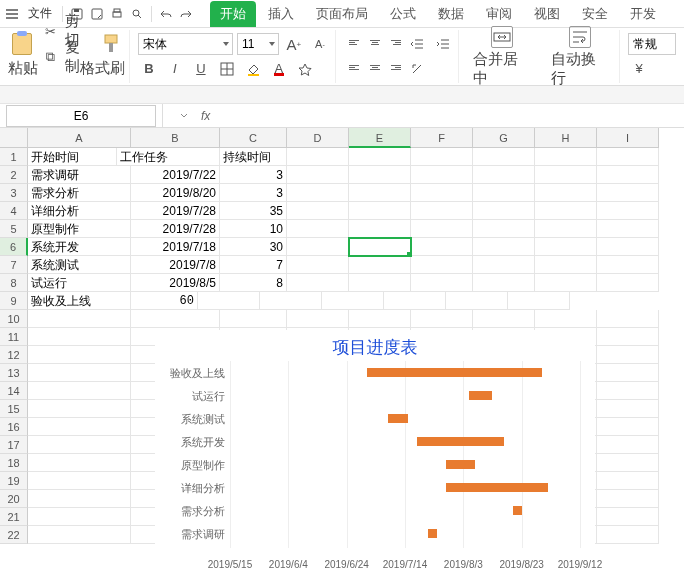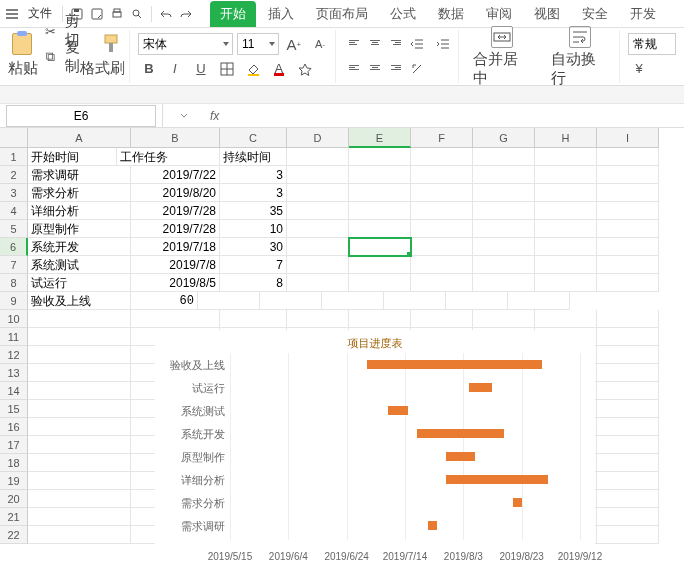--- a/index.html
+++ b/index.html
@@ -31,41 +31,41 @@
   .al{height:1px;background:#666;}
   .ribbon-bigbtn{display:flex; flex-direction:column; align-items:center; gap:2px; padding:2px 6px; cursor:pointer;}
   .ribbon-bigicon{width:22px;height:22px;border:1px solid #999;border-radius:2px;}
   
   
   .seam { height:18px; background:#f5f5f5; border-bottom:1px solid #e5e5e5;}
   
   
   .formulabar{display:flex; align-items:center; height:24px; border-bottom:1px solid #ddd;}
   .namebox{width:150px; height:22px; border:1px solid #ccc; margin:0 6px; text-align:center; font-size:12px; display:flex; align-items:center; justify-content:center; background:#fff;}
-  .fxwrap{display:flex; align-items:center; gap:15px; padding-left:10px; border-left:1px solid #ddd; height:100%;}
+  .fxwrap{display:flex; align-items:center; gap:6px; padding-left:10px; border-left:1px solid #ddd; height:100%;}
   .fxicon{font-style:italic; color:#666; font-size:12px;}
   
   
   .grid{position:relative; }
   .colheaders{display:flex; height:20px;}
   .rowhdr-corner{width:28px;border-right:1px solid #ccc;border-bottom:1px solid #ccc;background:#f3f3f3;}
   .colhdr{border-right:1px solid #ccc;border-bottom:1px solid #ccc;background:#f3f3f3;text-align:center;font-size:11px;color:#555;line-height:20px;}
   .rows{}
   .row{display:flex;height:18px;}
   .rowhdr{width:28px;border-right:1px solid #ccc;border-bottom:1px solid #ddd;background:#f3f3f3;text-align:center;font-size:11px;color:#555;line-height:18px;}
   .cell{border-right:1px solid #e5e5e5;border-bottom:1px solid #e5e5e5;font-size:12px;line-height:18px;padding:0 3px;overflow:hidden;white-space:nowrap;}
   .cell.right{text-align:right;}
   .cell.selected{outline:2px solid #22b14c; outline-offset:-1px; position:relative;}
   .cell.selected::after{content:"";position:absolute;right:-2px;bottom:-2px;width:5px;height:5px;background:#22b14c;}
   .colhdr.selcol{background:#e0efe0;border-bottom:2px solid #22b14c;}
   .rowhdr.selrow{background:#e0efe0;border-right:2px solid #22b14c;}
   
   
   .chart{position:absolute; left:155px; top:202px; width:440px; height:255px; background:#fff; }
-  .chart-title{text-align:center;font-size:11px;color:#a16207;padding:6px 0 2px;}
+  .chart-title{text-align:center;font-size:17px;color:#1d4ed8;padding:6px 0 2px;}
   .chart-body{position:relative; margin-left:75px; margin-right:10px; height:195px;}
   .ycat{position:absolute; left:-75px; width:70px; text-align:right; font-size:11px; color:#666; transform:translateY(-50%);}
   .gridv{position:absolute; top:0; bottom:8px; width:1px; background:#eee;}
   .xaxis-tick{position:absolute; bottom:-14px; font-size:10px; color:#666; transform:translateX(-50%); white-space:nowrap;}
   .bar{position:absolute; height:9px; background:#e87b2f;}
   .axis-line-y{position:absolute;left:0;top:0;bottom:8px;width:1px;background:#ccc;}
 </style>
 </head>
 <body>
 

